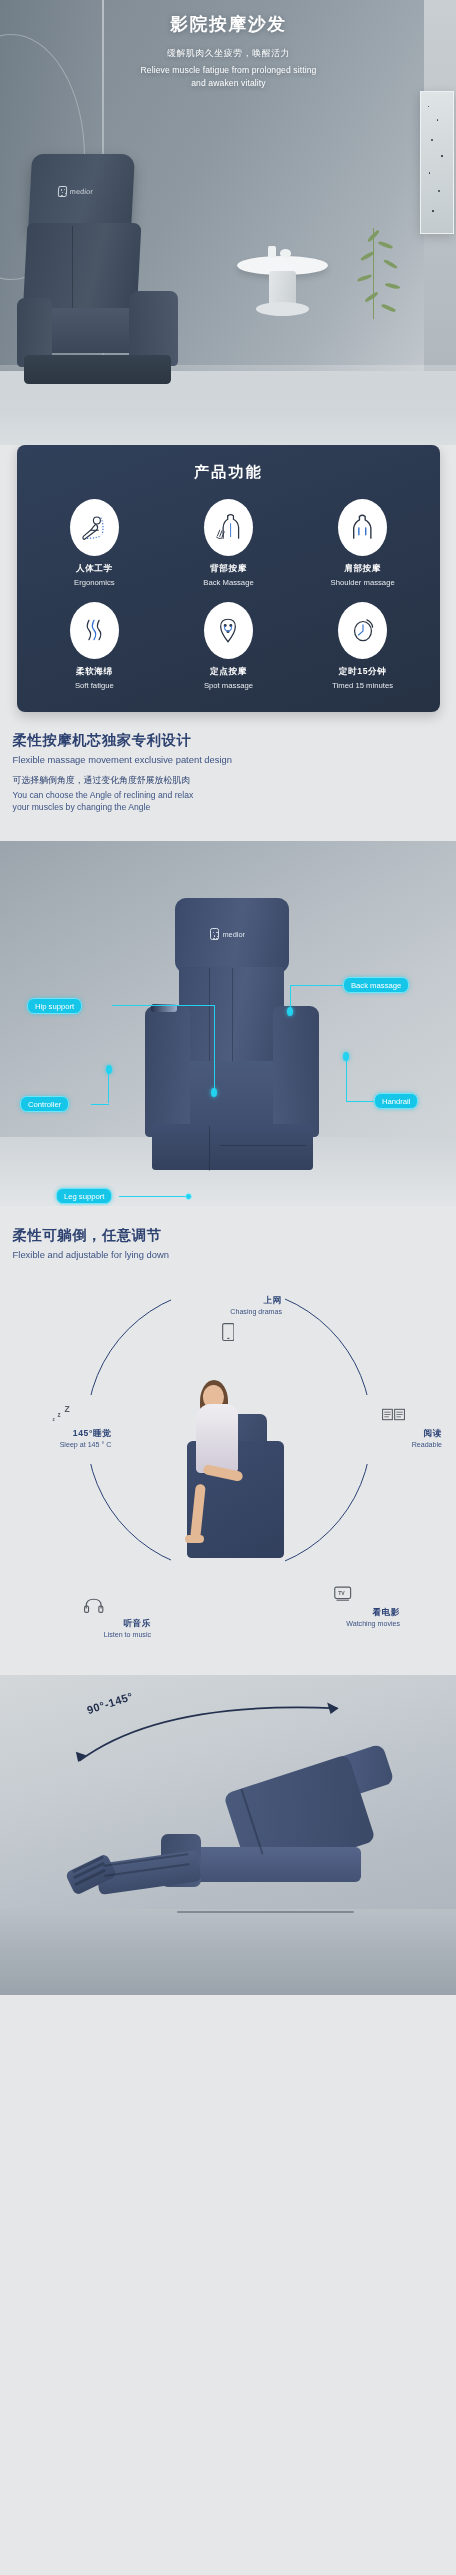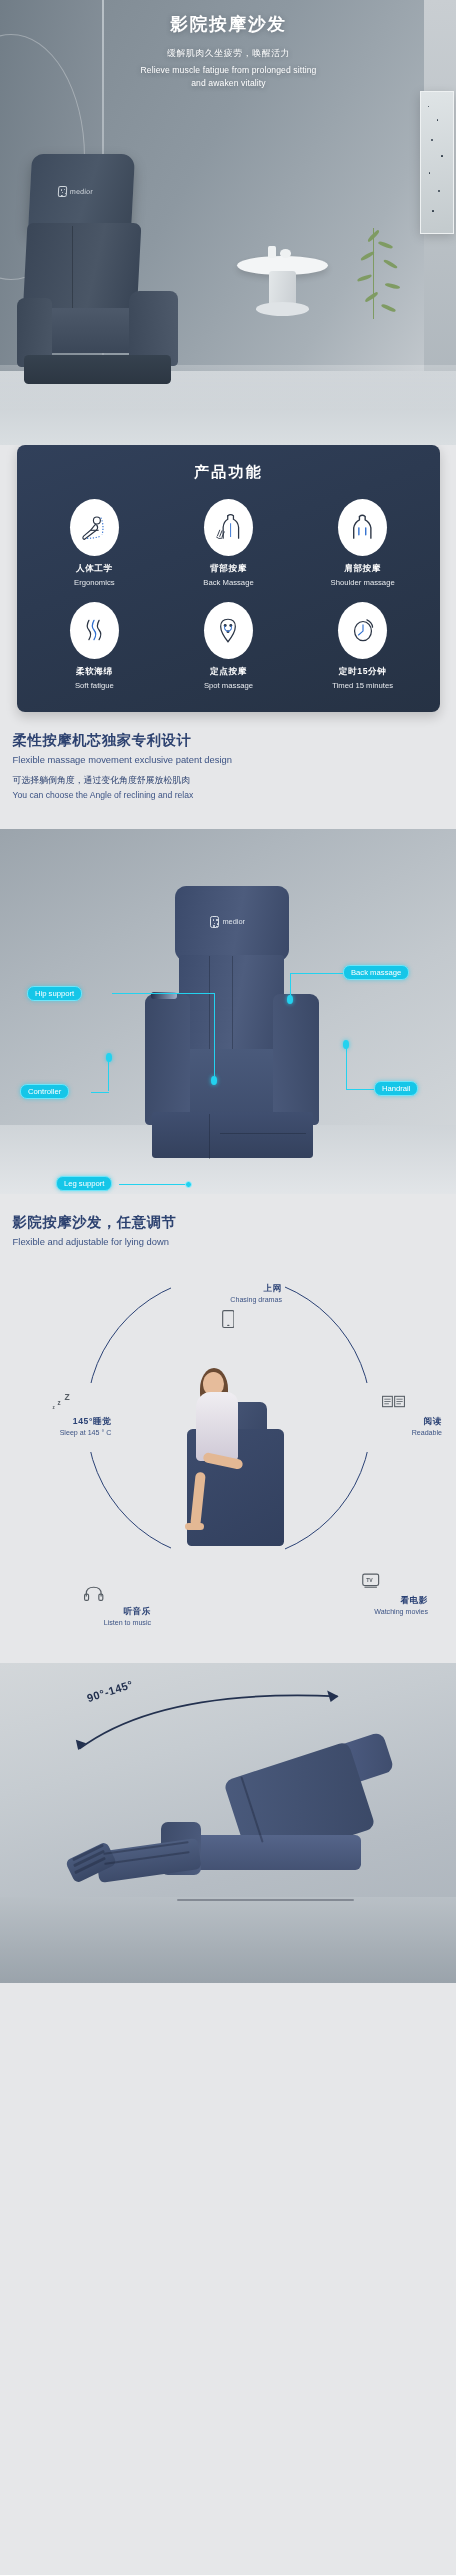--- a/index.html
+++ b/index.html
@@ -347,20 +347,21 @@
       </div>
 
     </div>
   </section>
 
   <section class="sec">
     <div class="sec-h1">柔性按摩机芯独家专利设计</div>
     <div class="sec-h2">Flexible massage movement exclusive patent design</div>
     <div class="sec-h3">可选择躺倒角度，通过变化角度舒展放松肌肉</div>
     <div class="sec-h4">You can choose the Angle of reclining and relax</div>
+    <div class="sec-h4" style="margin-top:0">your muscles by changing the Angle</div>
   </section>
 
   <div class="spacer-grey"></div>
 
   <section class="annot">
     <div class="an-floor"></div>
 
     <div class="ac">
       <div class="ac-head"></div>
       <div class="ac-logo">
@@ -415,21 +416,21 @@
     <div class="dot" style="left:343px;top:211px"></div>
 
     <div class="pill" style="left:56px; top:347px">Leg support</div>
     <div class="lead">
       <i style="left:119px;top:355px;width:67px;height:0.9px"></i>
     </div>
     <div class="dotc" style="left:185px;top:352px"></div>
   </section>
 
   <section class="sec">
-    <div class="sec-h1">影院按摩沙发，任意调节</div>
+    <div class="sec-h1">柔性可躺倒，任意调节</div>
     <div class="sec-h2">Flexible and adjustable for lying down</div>
   </section>
 
   <section class="circle-wrap">
     <div class="ring"></div>
     <div class="ring-mask-t"></div>
     <div class="ring-mask-b"></div>
     <div class="ring-mask-l"></div>
     <div class="ring-mask-r"></div>
 
@@ -485,21 +486,21 @@
         <svg width="19.4" height="16" viewBox="0 0 34 28">
           <path d="M4 20 V15 Q4 4 17 4 Q30 4 30 15 V20" fill="none" stroke="#555c63" stroke-width="2"></path>
           <rect x="1" y="16" width="7" height="11" rx="2.5" fill="none" stroke="#555c63" stroke-width="2"></rect>
           <rect x="26" y="16" width="7" height="11" rx="2.5" fill="none" stroke="#555c63" stroke-width="2"></rect>
         </svg>
       </div>
       <div class="cn" style="margin-top:3.4px">听音乐</div>
       <div class="en">Listen to music</div>
     </div>
 
-    <div class="node" style="left:314px;top:320px;width:114px">
+    <div class="node" style="left:286px;top:320px;width:114px">
       <div class="ico">
         <svg width="19.4" height="17" viewBox="0 0 34 30">
           <rect x="3" y="2" width="28" height="20" rx="3" fill="none" stroke="#555c63" stroke-width="2"></rect>
           <text x="9" y="16" font-family="Liberation Sans" font-size="9" font-weight="bold" fill="#555c63">TV</text>
           <path d="M6 25 H28" stroke="#555c63" stroke-width="2"></path>
         </svg>
       </div>
       <div class="cn" style="margin-top:3.4px">看电影</div>
       <div class="en">Watching movies</div>
     </div>

